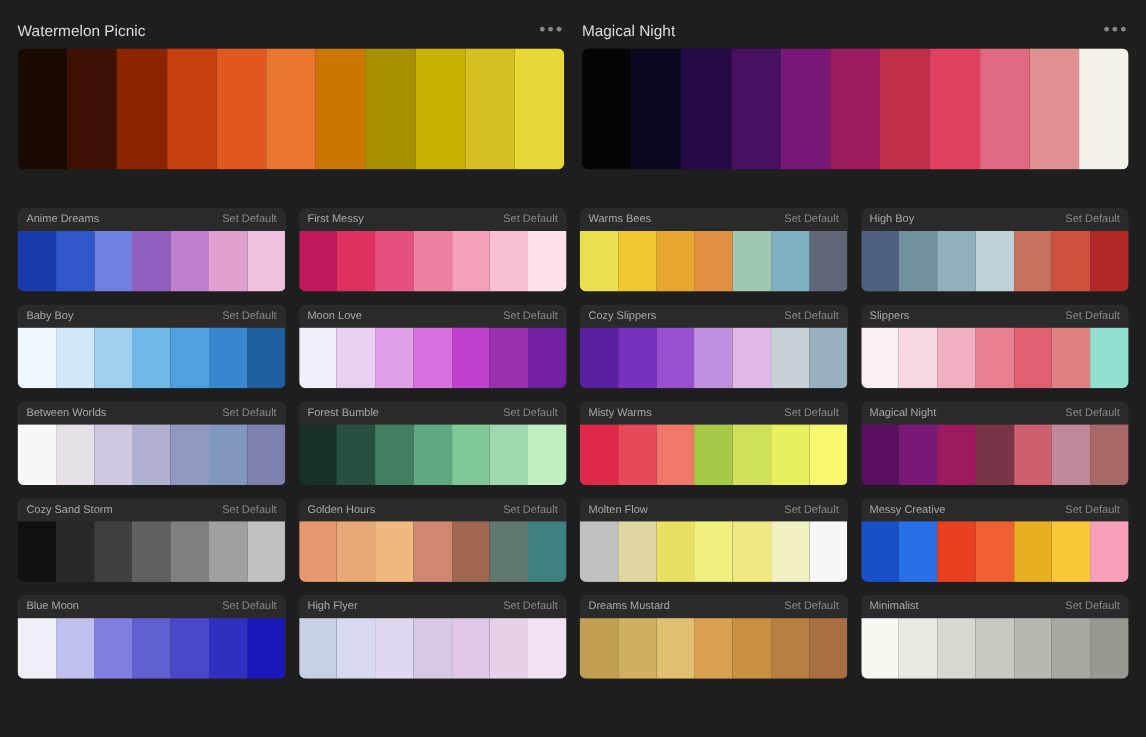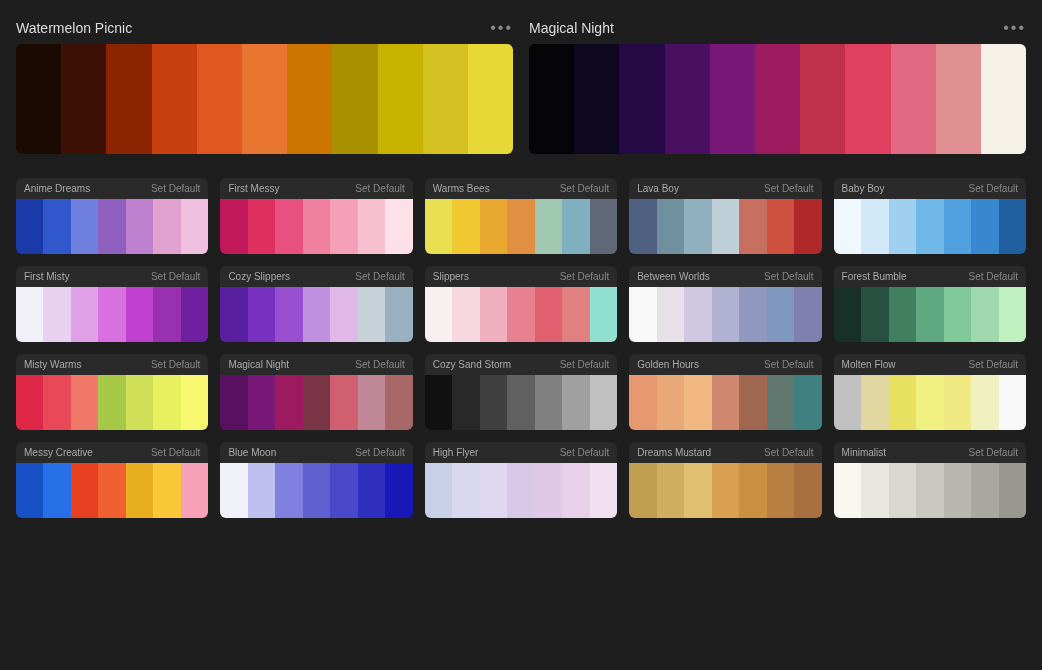--- a/index.html
+++ b/index.html
@@ -11,21 +11,21 @@
       min-height: 670px;
       overflow-y: auto;
     }
     .container {
       padding: 20px 16px;
     }
     
     .featured-row {
       display: flex;
       gap: 16px;
-      margin-bottom: 24px;
+      margin-bottom: 35px;
       text-align: center;
     }
     .featured-palette {
       flex: 1;
     }
     .palette-header {
       display: flex;
       justify-content: space-between;
       align-items: center;
       margin-bottom: 8px;
@@ -47,21 +47,21 @@
       height: 110px;
       border-radius: 6px;
       overflow: hidden;
     }
     .featured-swatches .swatch {
       flex: 1;
     }
     
     .palettes-grid {
       display: grid;
-      grid-template-columns: repeat(5, 1fr);
+      grid-template-columns: repeat(4, 1fr);
       gap: 12px;
     }
     .palette-card {
       background: #2a2a2a;
       border-radius: 6px;
       overflow: hidden;
     }
     .card-header {
       display: flex;
       justify-content: space-between;
@@ -172,21 +172,21 @@
           <div class="swatch" style="background-color: rgb(240, 200, 48);"></div>
           <div class="swatch" style="background-color: rgb(232, 168, 48);"></div>
           <div class="swatch" style="background-color: rgb(224, 144, 64);"></div>
           <div class="swatch" style="background-color: rgb(160, 200, 176);"></div>
           <div class="swatch" style="background-color: rgb(128, 176, 192);"></div>
           <div class="swatch" style="background-color: rgb(96, 104, 120);"></div>
         </div>
       </div>
       <div class="palette-card">
         <div class="card-header">
-          <span class="card-title">Lava Boy</span>
+          <span class="card-title">High Boy</span>
           <span class="set-default-btn">Set Default</span>
         </div>
         <div class="card-swatches">
           <div class="swatch" style="background-color: rgb(80, 96, 128);"></div>
           <div class="swatch" style="background-color: rgb(112, 144, 160);"></div>
           <div class="swatch" style="background-color: rgb(144, 176, 192);"></div>
           <div class="swatch" style="background-color: rgb(192, 208, 216);"></div>
           <div class="swatch" style="background-color: rgb(200, 112, 96);"></div>
           <div class="swatch" style="background-color: rgb(208, 80, 64);"></div>
           <div class="swatch" style="background-color: rgb(176, 40, 40);"></div>
@@ -202,21 +202,21 @@
           <div class="swatch" style="background-color: rgb(208, 232, 248);"></div>
           <div class="swatch" style="background-color: rgb(160, 208, 240);"></div>
           <div class="swatch" style="background-color: rgb(112, 184, 232);"></div>
           <div class="swatch" style="background-color: rgb(80, 160, 224);"></div>
           <div class="swatch" style="background-color: rgb(56, 136, 208);"></div>
           <div class="swatch" style="background-color: rgb(32, 96, 160);"></div>
         </div>
       </div>
       <div class="palette-card">
         <div class="card-header">
-          <span class="card-title">First Misty</span>
+          <span class="card-title">Moon Love</span>
           <span class="set-default-btn">Set Default</span>
         </div>
         <div class="card-swatches">
           <div class="swatch" style="background-color: rgb(240, 240, 248);"></div>
           <div class="swatch" style="background-color: rgb(232, 208, 240);"></div>
           <div class="swatch" style="background-color: rgb(224, 160, 232);"></div>
           <div class="swatch" style="background-color: rgb(216, 112, 224);"></div>
           <div class="swatch" style="background-color: rgb(192, 64, 208);"></div>
           <div class="swatch" style="background-color: rgb(152, 48, 176);"></div>
           <div class="swatch" style="background-color: rgb(112, 32, 160);"></div>

